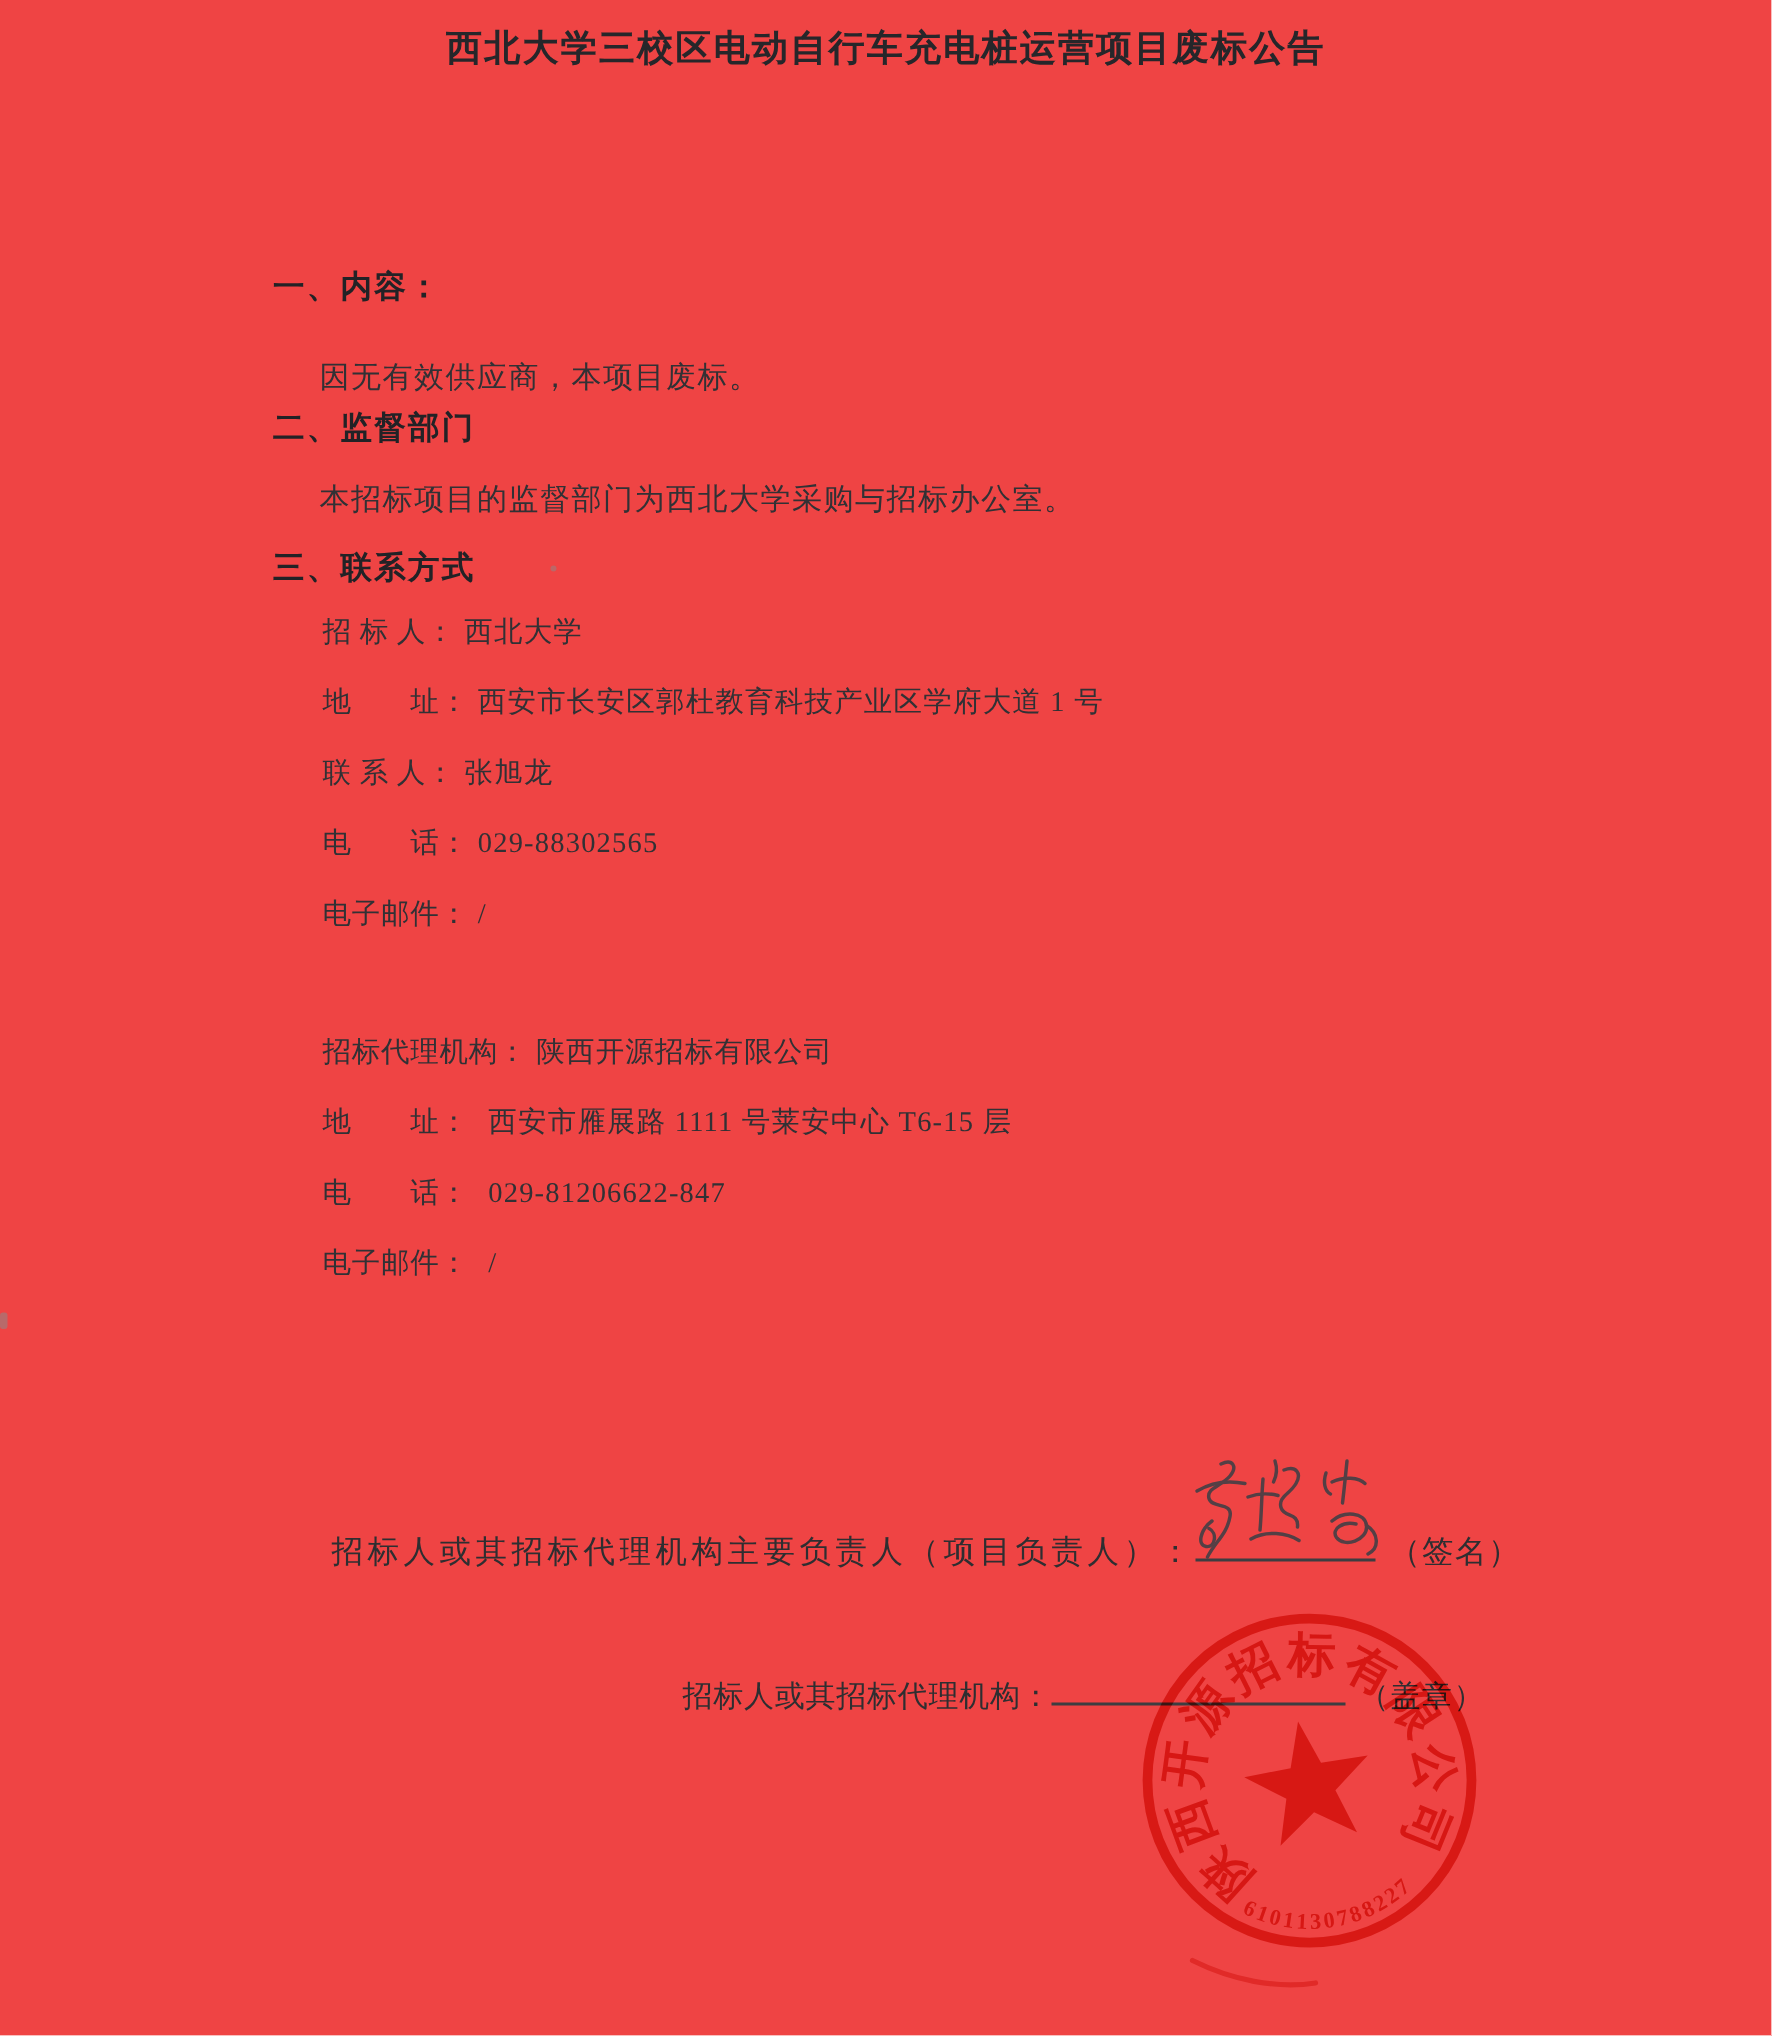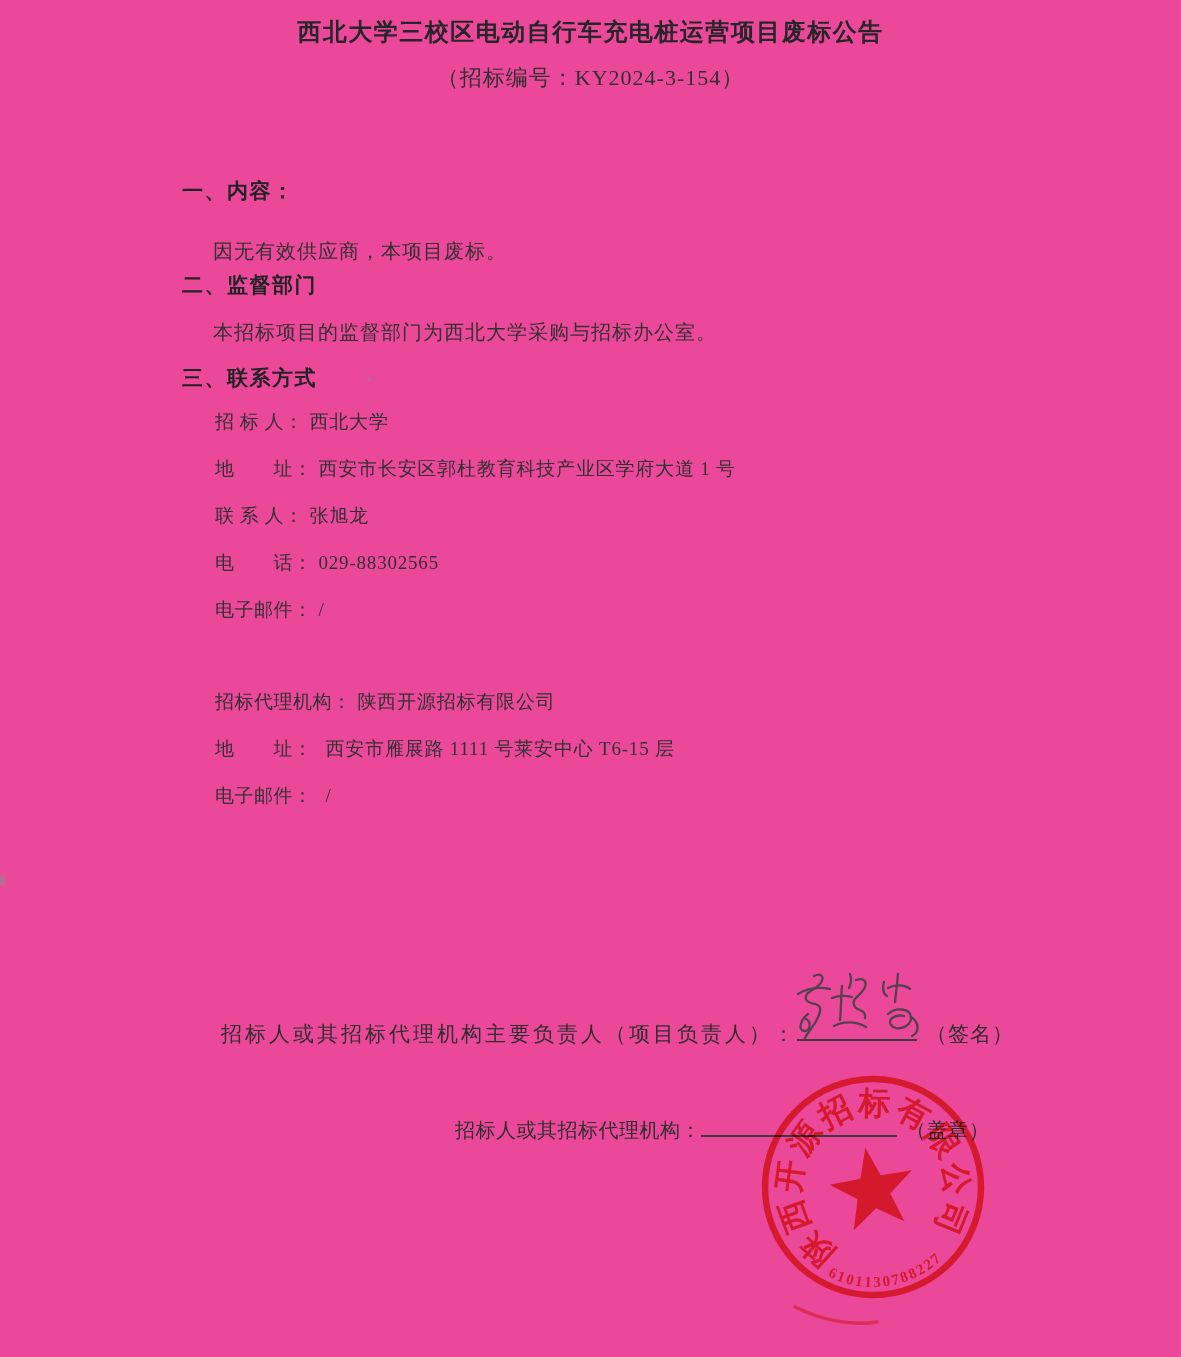--- a/index.html
+++ b/index.html
@@ -1,19 +1,19 @@
 <!DOCTYPE html>
 <html><head>
 <meta charset="utf-8">
 <style>
   html,body{margin:0;padding:0;background:#ffffff;}
   .page{
     position:relative;
     width:1181px;height:1357px;
-    background:#ec4899;
+    background:#ef4444;
     overflow:hidden;
     font-family:"Liberation Serif","DejaVu Serif",serif;
     color:#2e2e31;
   }
   .doc-title{
     position:absolute;top:16px;left:0;width:1181px;
     text-align:center;font-size:24px;font-weight:bold;
     letter-spacing:1.5px;color:#26262a;
   }
   .doc-subtitle{
@@ -58,21 +58,20 @@
     dominant-baseline:central;
   }
   .artifact{position:absolute;background:#8a8a8a;border-radius:2px;}
 </style>
 </head>
 <body>
 
 <div class="page">
 
   <div class="doc-title">西北大学三校区电动自行车充电桩运营项目废标公告</div>
-  <div class="doc-subtitle">（招标编号：KY2024-3-154）</div>
 
   <div class="sec-head" style="top:177px;">一、内容：</div>
   <div class="sec-body" style="top:238px;">因无有效供应商，本项目废标。</div>
 
   <div class="sec-head" style="top:271px;">二、监督部门</div>
   <div class="sec-body" style="top:319px;">本招标项目的监督部门为西北大学采购与招标办公室。</div>
 
   <div class="sec-head" style="top:364px;">三、联系方式</div>
 
   <div class="contact tenderer" style="top:412px;">
@@ -92,20 +91,23 @@
       <span class="lbl">电子邮件：</span><span class="val">/</span>
     </div>
   </div>
 
   <div class="contact agency" style="top:692px;">
     <div class="row">
       <span class="lbl">招标代理机构：</span><span class="val" style="margin-left:6px;">陕西开源招标有限公司</span>
     </div>
     <div class="row">
       <span class="lbl">地　　址：</span><span class="val">西安市雁展路 1111 号莱安中心 T6-15 层</span>
+    </div>
+    <div class="row">
+      <span class="lbl">电　　话：</span><span class="val">029-81206622-847</span>
     </div>
     <div class="row">
       <span class="lbl">电子邮件：</span><span class="val">/</span>
     </div>
   </div>
 
   <div class="sig-line" style="left:221px;top:1018px;">
     <span class="pre1">招标人或其招标代理机构主要负责人（项目负责人）：</span><span class="blank" style="width:120px;"></span><span class="suffix">（签名）</span>
   </div>
 

